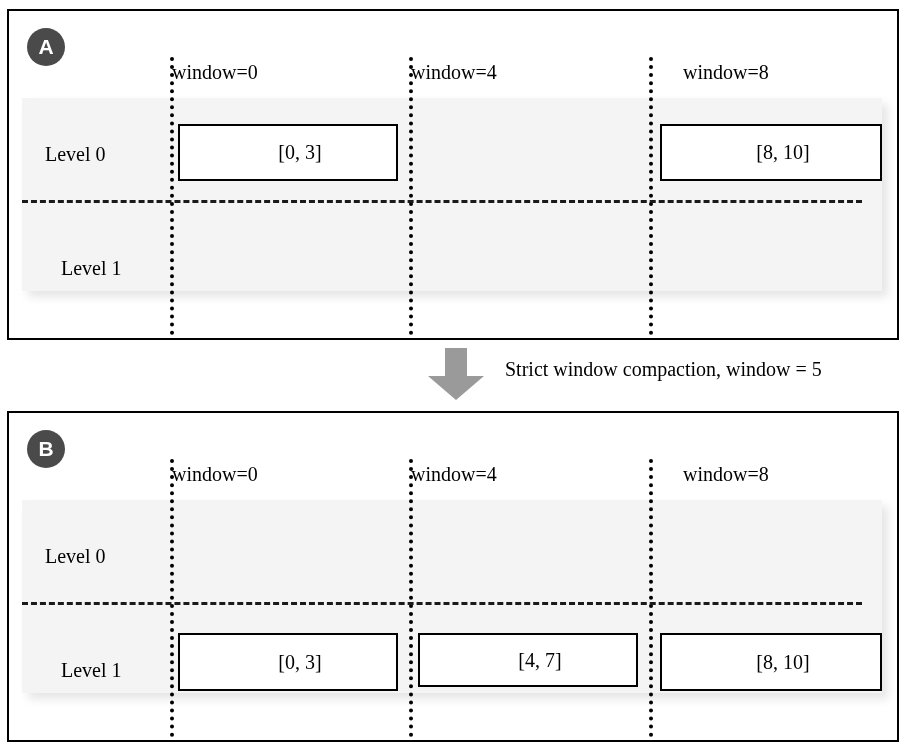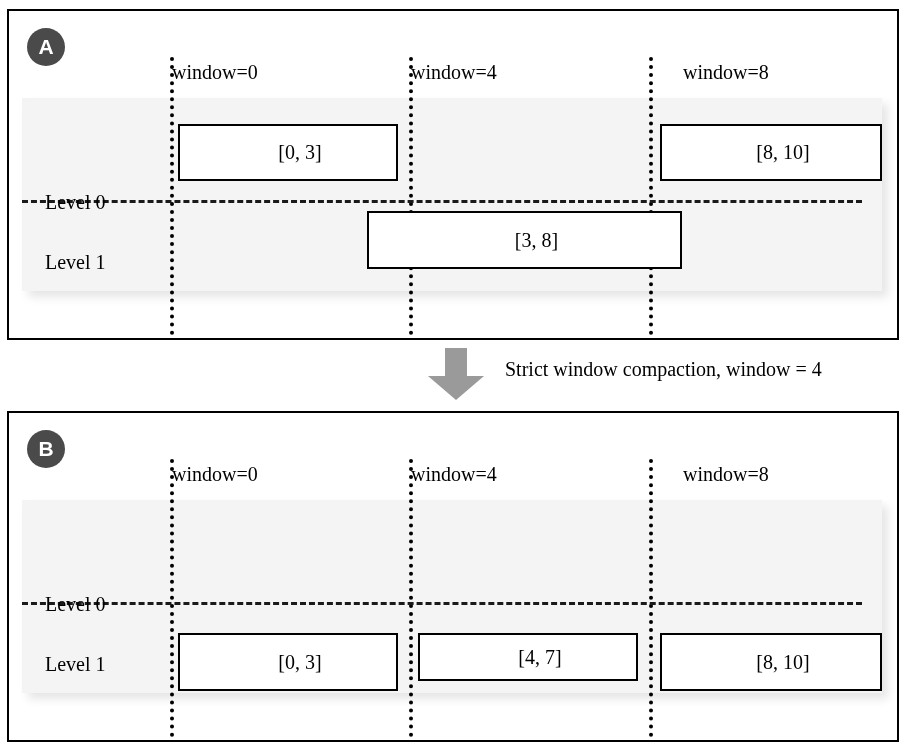--- a/index.html
+++ b/index.html
@@ -93,22 +93,22 @@
   }
 
   
   .level-label {
     position: absolute;
     left: 36px;
     width: 120px;
     font-size: 20px;
     white-space: nowrap;
   }
-  .lvl-0 { top: 132px; margin-top: 48px; }
-  .lvl-1 { top: 240px; }
+  .lvl-0 { top: 132px; }
+  .lvl-1 { top: 246px; margin-left: 16px; }
 
   
   .box {
     position: absolute;
     box-sizing: border-box;
     background: #ffffff;
     border: 2.5px solid #000000;
     display: flex;
     align-items: center;
     justify-content: center;
@@ -117,21 +117,21 @@
     padding-left: 24px;
   }
 
   
   #a-box-0  { left: 169px; top: 113px; width: 220px; height: 57px; }
   #a-box-1  { left: 651px; top: 113px; width: 222px; height: 57px; }
   #a-box-2  { left: 358px; top: 200px; width: 315px; height: 58px; }
 
   
   #b-box-0  { left: 169px; top: 220px; width: 220px; height: 58px; }
-  #b-box-1  { left: 409px; top: 220px; width: 220px; height: 48px; }
+  #b-box-1  { left: 409px; top: 220px; width: 220px; height: 54px; }
   #b-box-2  { left: 651px; top: 220px; width: 222px; height: 58px; }
 
   
   #transition {
     position: absolute;
     left: 0;
     top: 344px;
     width: 906px;
     height: 64px;
   }
@@ -167,28 +167,27 @@
   <div class="vguide vg-1"></div>
   <div class="vguide vg-2"></div>
 
   <div class="hdivider"></div>
 
   <div class="level-label lvl-0">Level 0</div>
   <div class="level-label lvl-1">Level 1</div>
 
   <div class="box" id="a-box-0">[0, 3]</div>
   <div class="box" id="a-box-1">[8, 10]</div>
-  <div class="box" id="a-box-2">[3, 8]</div>
 </div>
 
 <div id="transition">
   <svg id="down-arrow" viewBox="0 0 58 52">
     <polygon points="18,0 40,0 40,28 57,28 29,52 1,28 18,28" fill="#9a9a9a"></polygon>
   </svg>
-  <div id="transition-caption">Strict window compaction, window = 4</div>
+  <div id="transition-caption">Strict window compaction, window = 5</div>
 </div>
 
 <div class="panel" id="panel-b">
 
   <div class="badge" id="badge-b">B</div>
 
   <div class="band" id="band-b"></div>
 
   <div class="col-label col-0">window=0</div>
   <div class="col-label col-1">window=4</div>

